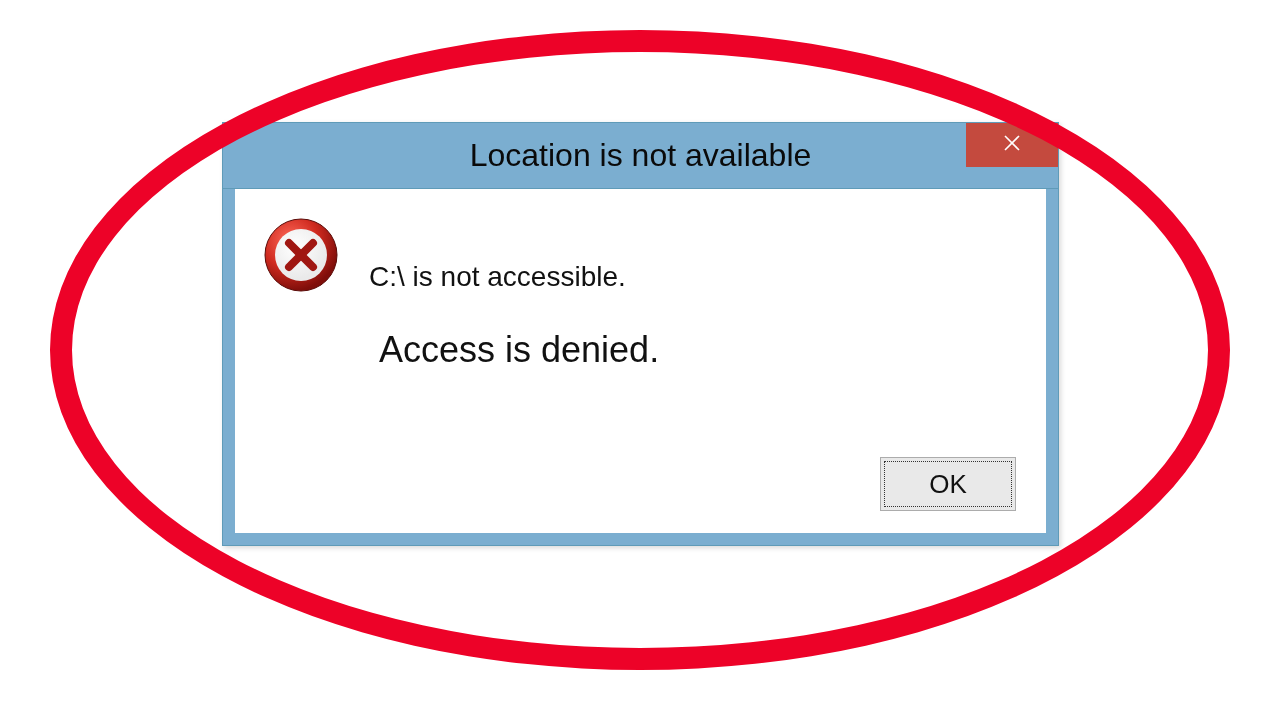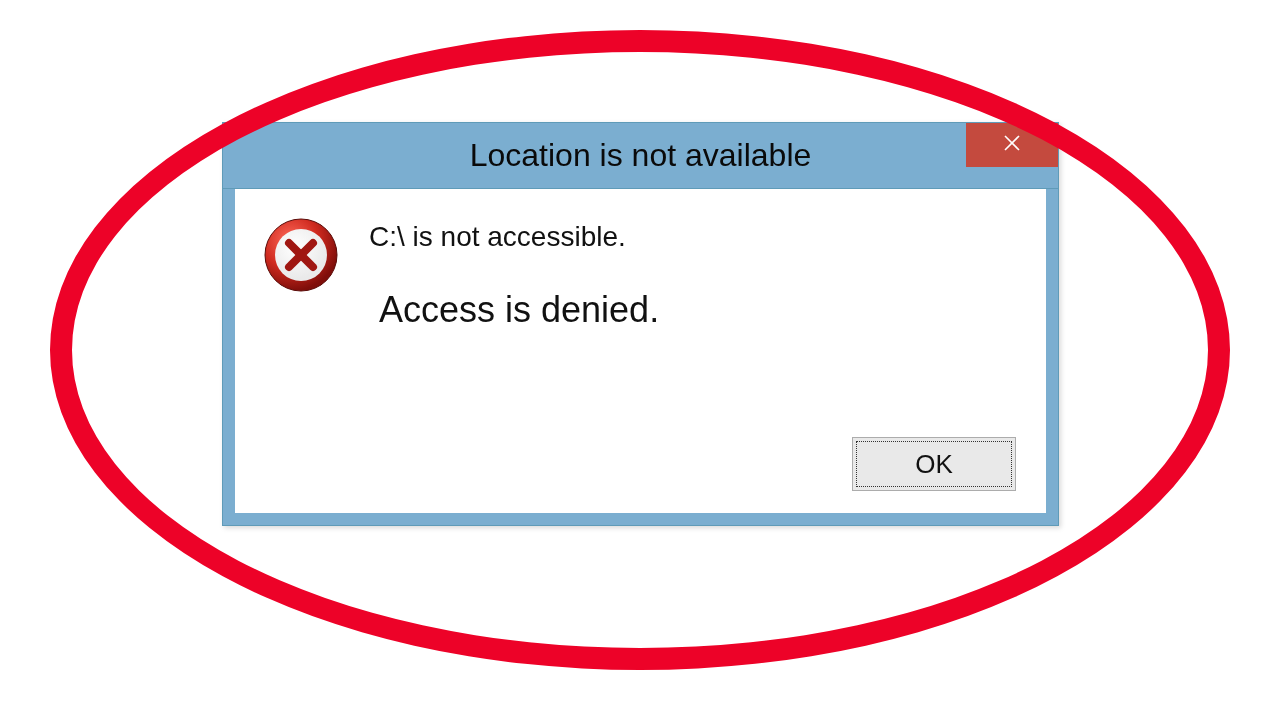--- a/index.html
+++ b/index.html
@@ -82,47 +82,49 @@
       margin-top: 4px;
     }
     .messages {
       padding-top: 8px;
     }
     .msg-primary {
       font-size: 28px;
       color: #111;
       margin-bottom: 36px;
       font-weight: 400;
+      margin-top: 40px;
     }
     .msg-secondary {
       font-size: 36px;
       color: #111;
       font-weight: 400;
       padding-left: 10px;
     }
     .dialog-footer {
       background: #ffffff;
       padding: 10px 30px 22px 30px;
       display: flex;
       justify-content: flex-end;
       border-left: 12px solid #7baed0;
       border-right: 12px solid #7baed0;
       border-bottom: 12px solid #7baed0;
     }
     .ok-btn {
-      width: 164px;
+      width: 136px;
       height: 54px;
       background: #e9e9e9;
       border: 1px solid #acacac;
       outline: 1px dotted #333;
       outline-offset: -5px;
       font-size: 26px;
       color: #111;
       cursor: pointer;
       font-family: inherit;
+      margin-top: 20px;
     }
   </style>
 </head>
 <body>
 
 <div class="ellipse-annotation"></div>
 
 <div class="dialog">
   <div class="titlebar">
     <span class="titlebar-title">Location is not available</span>

